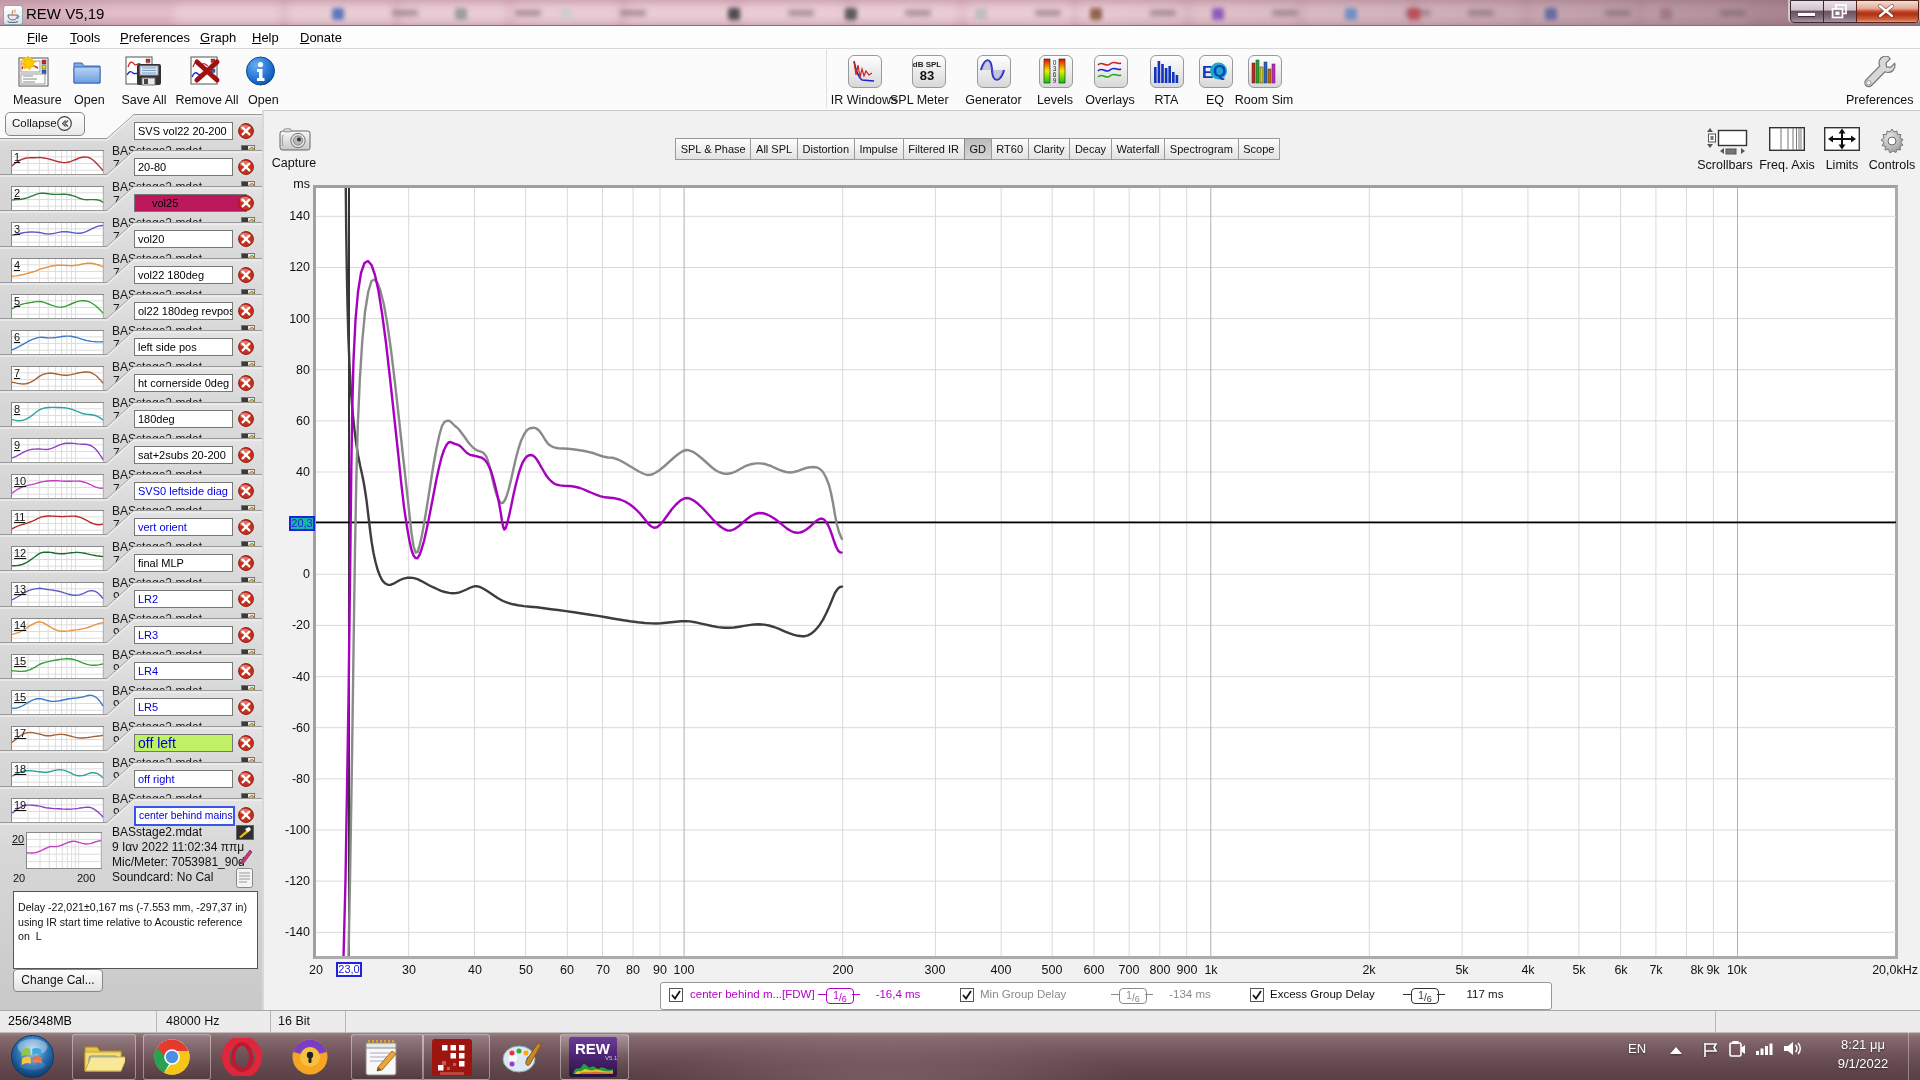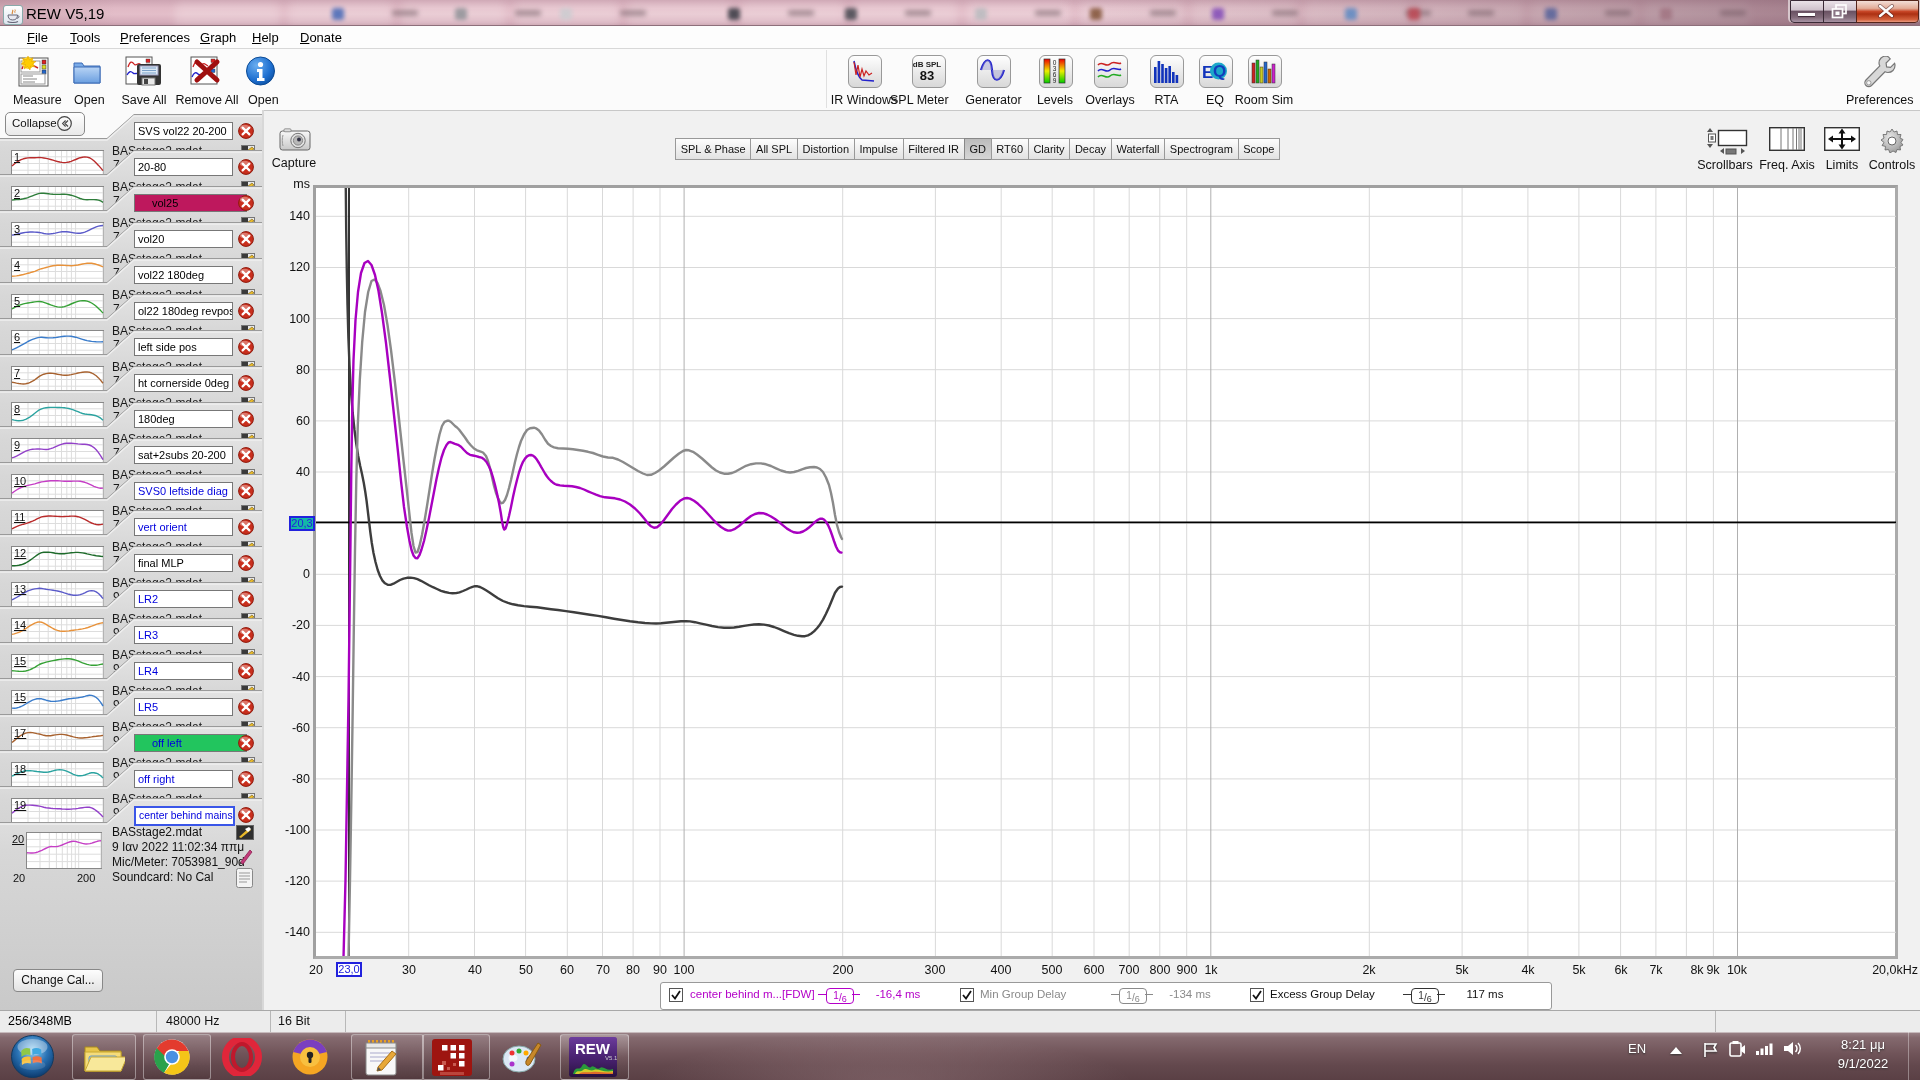--- a/index.html
+++ b/index.html
@@ -1100,21 +1100,21 @@
         <linearGradient id="pg18" x1="0" y1="0" x2="0" y2="1">
           <stop offset="0" stop-color="#e3e3e3"></stop>
           <stop offset="0.25" stop-color="#d7d7d7"></stop>
           <stop offset="1" stop-color="#c9c9c9"></stop>
         </linearGradient>
       </defs>
       <polygon points="0,24 107,24 134,0 263,0 263,150 0,150" fill="url(#pg18)"></polygon>
       <path d="M0,24.5 L106.6,24.5 L133.6,0.5 L263,0.5" fill="none" stroke="#9a9a9a" stroke-width="1.6"></path>
       <path d="M0,26 L107,26 L134,2 L263,2" fill="none" stroke="#efefef" stroke-width="1.4"></path>
     </svg>
-    <div class="abs" style="left:134px;top:8px;width:94px;height:16px;background:#22c55e;border:1px solid #777;font-size:11px;color:#0000dd;line-height:16px;padding-left:17px;overflow:hidden;white-space:nowrap">off left</div>
+    <div class="abs" style="left:134px;top:8px;width:94px;height:16px;background:#bef264;border:1px solid #777;font-size:14px;color:#0000dd;line-height:16px;padding-left:3px;overflow:hidden;white-space:nowrap">off left</div>
     <svg class="abs" style="left:238px;top:9px" width="16" height="16">
       <defs>
         <radialGradient id="rg238_9" cx="35%" cy="30%" r="75%">
           <stop offset="0" stop-color="#f47b6a"></stop>
           <stop offset="0.55" stop-color="#d43a27"></stop>
         </radialGradient>
       </defs>
       <circle cx="8" cy="8" r="7.4" fill="#c92f1d"></circle>
       <circle cx="8" cy="8" r="7.4" fill="none" stroke="#8e1a0d" stroke-width="1"></circle>
       <ellipse cx="6.5" cy="4.6" rx="4.6" ry="2.8" fill="#ffffff" opacity="0.35"></ellipse>
@@ -1255,20 +1255,21 @@
       <path d="M2,16 L12,3 L14,5 L5,17 Z" fill="#c23a7a" stroke="#8e2050" stroke-width="0.8"></path>
       <path d="M1,17.5 l3,-1 -2,-2 Z" fill="#444"></path>
     </svg>
     <svg class="abs" style="left:235px;top:69px" width="19" height="22">
       <rect x="1.5" y="1.5" width="16" height="19" rx="2" fill="#f4f4f4" stroke="#888"></rect>
       <line x1="4" y1="6" x2="15" y2="6" stroke="#999"></line>
       <line x1="4" y1="9" x2="15" y2="9" stroke="#999"></line>
       <line x1="4" y1="12" x2="15" y2="12" stroke="#999"></line>
       <line x1="4" y1="15" x2="12" y2="15" stroke="#999"></line>
     </svg>
+    <div class="abs" style="left:13px;top:93px;width:237px;height:68px;background:#fff;border:1px solid #555;font-size:10.6px;color:#111;padding:8px 2px 0 4px;line-height:14.5px">Delay -22,021±0,167 ms (-7.553 mm, -297,37 in)<br>using IR start time relative to Acoustic reference<br>on&nbsp; L</div>
     <div class="abs" style="left:13px;top:171px;width:88px;height:21px;background:linear-gradient(#fdfdfd,#e3e3e3);border:1px solid #888;border-radius:4px;font-size:12px;color:#111;text-align:center;line-height:20px">Change Cal...</div>
   </div>
 <div class="abs" style="left:262px;top:110px;width:2px;height:900px;background:#d8d8d8;z-index:30"></div>
 <svg class="abs" style="left:279px;top:128px" width="32" height="23">
 <rect x="1" y="3" width="30" height="19" rx="2.5" fill="url(#camg)" stroke="#666"></rect>
 <defs>
       <linearGradient id="camg" x1="0" y1="0" x2="0" y2="1">
         <stop offset="0" stop-color="#f8f8f8"></stop>
         <stop offset="1" stop-color="#c8c8c8"></stop>
       </linearGradient>

